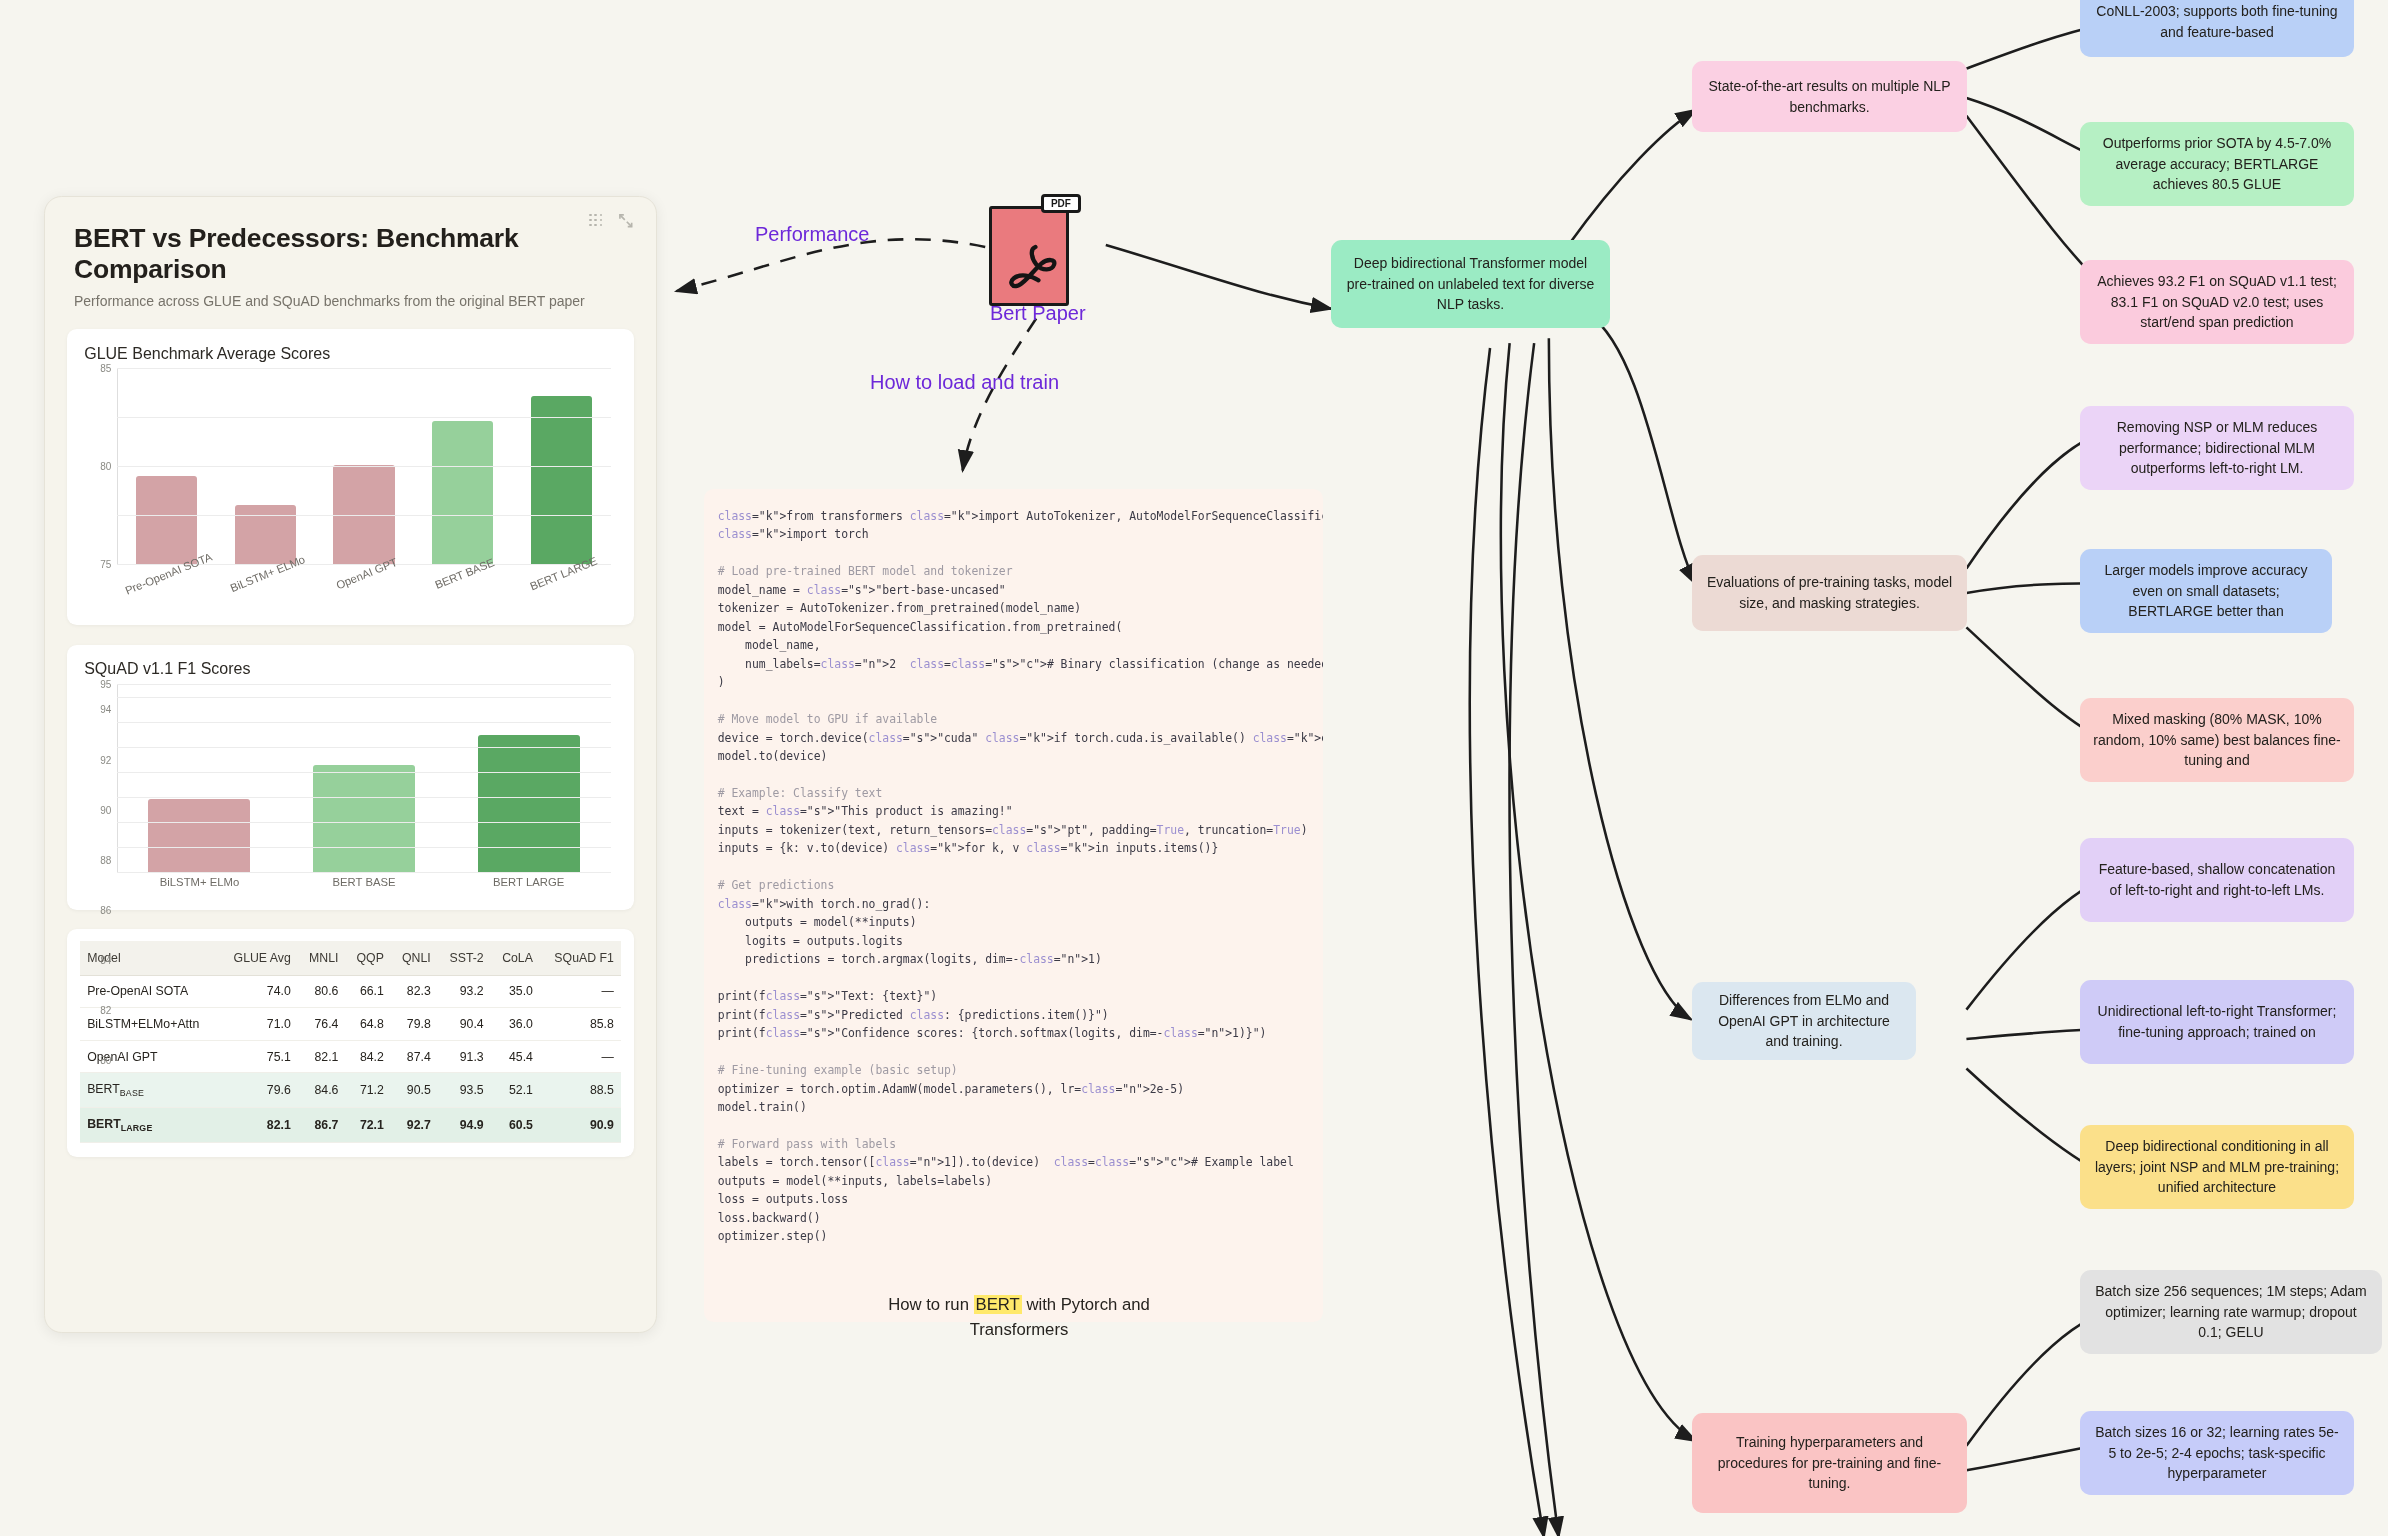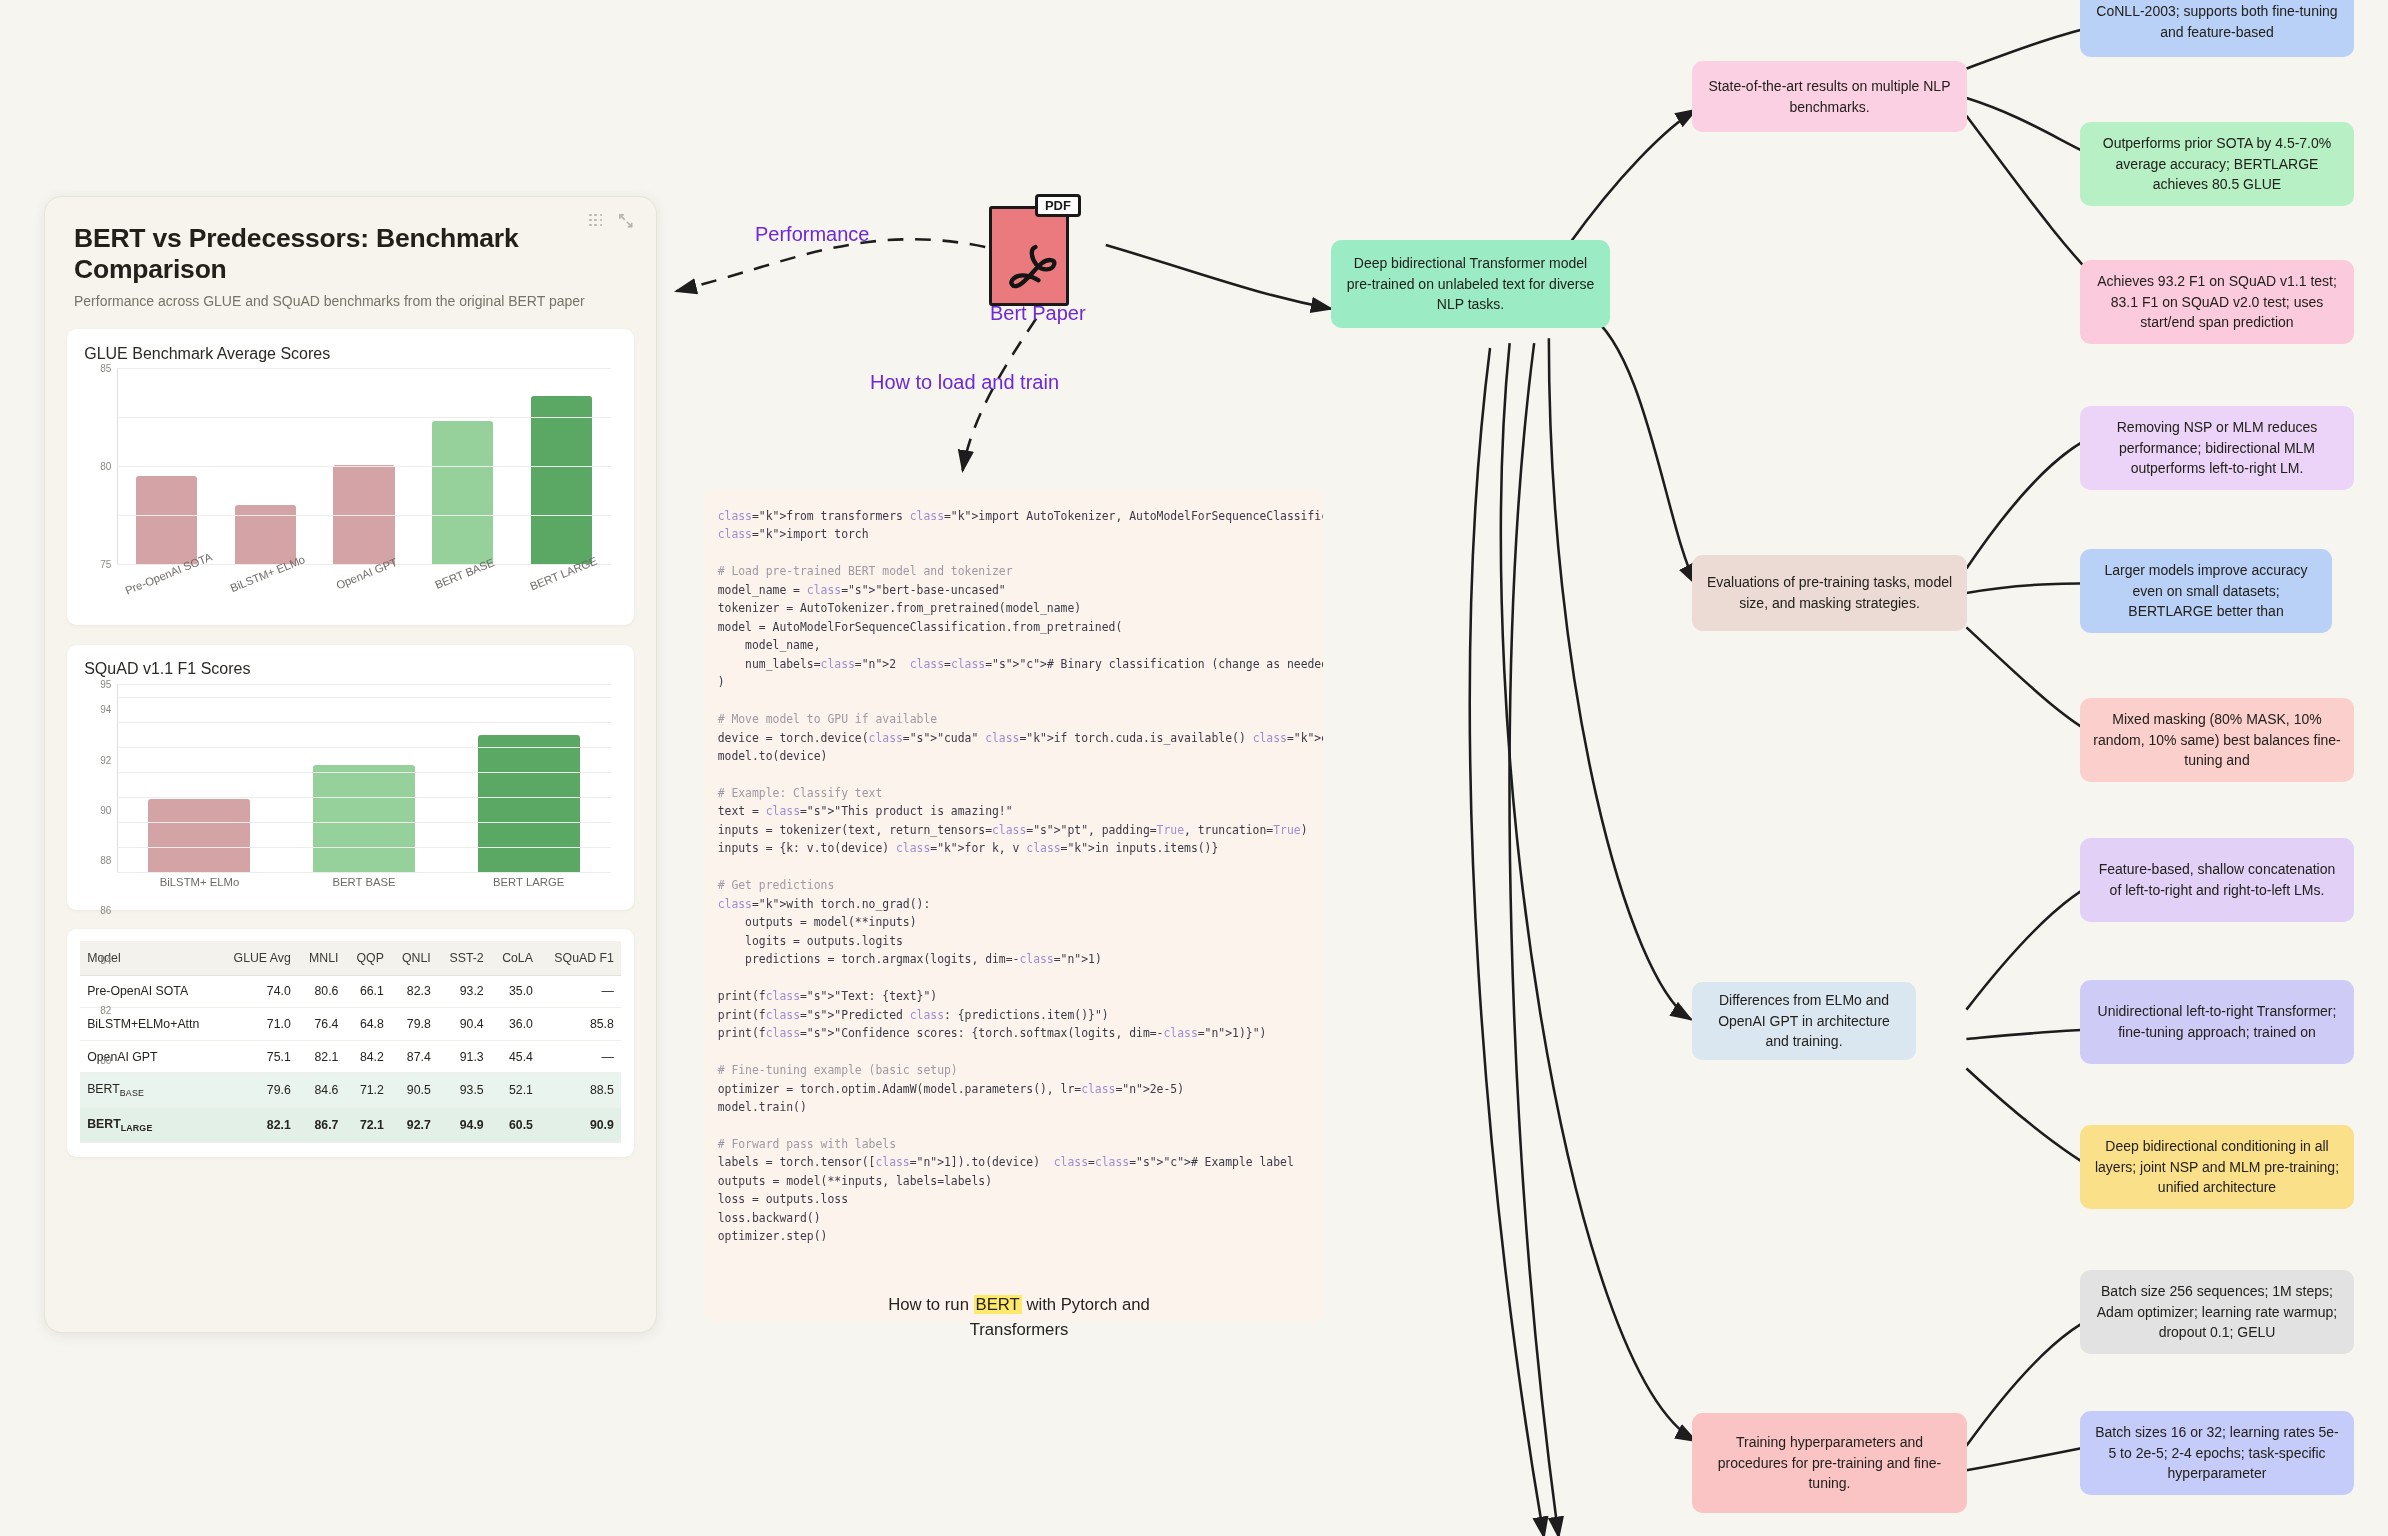--- a/index.html
+++ b/index.html
@@ -67,21 +67,21 @@
   tbody td:first-child { text-align:left; }
   tbody tr.hl td { background:#eaf4ee; }
   tbody tr.hl2 td { background:#e2f0e7; font-weight:bold; }
   .sub { font-size:8.8px; vertical-align:sub; letter-spacing:0.2px; }
 
   
   #pdf { position:absolute; left:989px; top:206px; width:80px; height:100px; }
   #pdf .body { position:absolute; inset:0; background:#ea7a7e; border:3.9px solid #191919; border-radius:2.9px; }
   #pdf .tag { position:absolute; right:-11.8px; top:-11.8px; background:#fff; border:3.9px solid #191919;
               border-radius:3.9px; padding:1px 6.9px; font-family:"Liberation Sans",sans-serif;
-              font-weight:bold; font-size:13px; color:#191919; }
+              font-weight:bold; font-size:10px; color:#191919; }
 
   
   .flabel { position:absolute; font-family:"Liberation Sans", sans-serif;
             font-size:20px; color:#6d28d9; white-space:nowrap; }
   .caption { position:absolute; font-family:"Liberation Sans", sans-serif;
              font-size:16.7px; color:#26231f; text-align:center; line-height:1.5; }
   .hl-y { background:#ffe96b; padding:0 2px; }
 
   
   #code {
@@ -433,21 +433,21 @@
   </div>
   <div class="node" style="left: 2080px; top: 838px; width: 274px; height: 84px; background: rgb(226, 208, 247);">
     <span>Feature-based, shallow concatenation of left-to-right and right-to-left LMs.</span>
   </div>
   <div class="node" style="left: 2080px; top: 980px; width: 274px; height: 84px; background: rgb(207, 203, 247);">
     <span>Unidirectional left-to-right Transformer; fine-tuning approach; trained on</span>
   </div>
   <div class="node" style="left: 2080px; top: 1125px; width: 274px; height: 84px; background: rgb(251, 224, 138);">
     <span>Deep bidirectional conditioning in all layers; joint NSP and MLM pre-training; unified architecture</span>
   </div>
-  <div class="node" style="left: 2080px; top: 1270px; width: 274px; height: 84px; background: rgb(226, 226, 226);">
+  <div class="node" style="left: 2080px; top: 1270px; width: 302px; height: 84px; background: rgb(226, 226, 226);">
     <span>Batch size 256 sequences; 1M steps; Adam optimizer; learning rate warmup; dropout 0.1; GELU</span>
   </div>
   <div class="node" style="left: 2080px; top: 1411px; width: 274px; height: 84px; background: rgb(198, 204, 249);">
     <span>Batch sizes 16 or 32; learning rates 5e-5 to 2e-5; 2-4 epochs; task-specific hyperparameter</span>
   </div>
 
 </div>
 
 
 </body></html>

